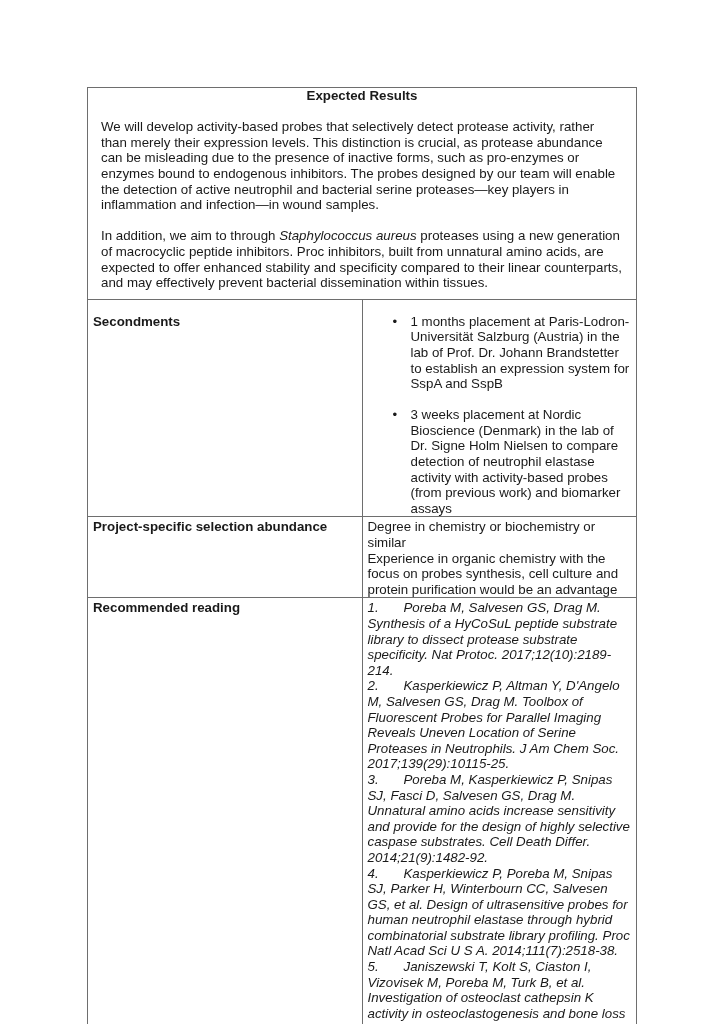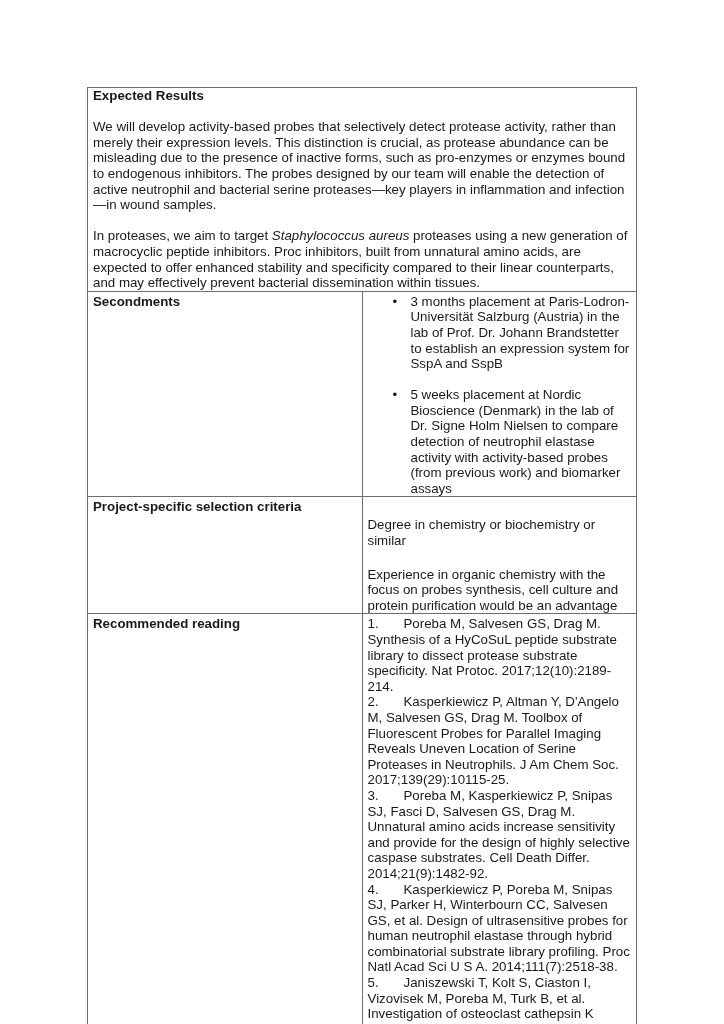--- a/index.html
+++ b/index.html
@@ -42,84 +42,85 @@
     td.label-cell {
       width: 129px;
       font-weight: bold;
     }
     td.content-cell {
       padding-left: 6px;
     }
     .row-expected .heading {
       font-weight: bold;
       margin-bottom: 15.6px;
+      text-align: center;
     }
-    .para { margin: 0; }
+    .para { margin: 8px; }
     .para + .para { margin-top: 15.6px; }
     .para i { font-style: italic; }
 
-    tr.row-secondments td { height: 141px; padding-top: 2px; }
+    tr.row-secondments td { height: 141px; padding-top: 14px; }
     tr.row-criteria td { height: 61px; padding-top: 2px; }
     tr.row-reading td { height: 416px; padding-top: 2px; }
 
     ul.bullets {
       list-style: none;
       margin: 0;
       padding: 0;
     }
     ul.bullets li {
       position: relative;
       padding-left: 43px;
     }
     ul.bullets li + li { margin-top: 15.6px; }
     ul.bullets li .bullet {
       position: absolute;
       left: 25px;
       top: 0;
     }
-    .criteria-line { display: block; margin-top: 18px; }
+    .criteria-line { display: block; }
 
-    .ref { display: block; }
+    .ref { display: block; font-style: italic; }
     .ref .num {
       display: inline-block;
       width: 36px;
     }
   </style>
 </head>
 <body>
 
 <div class="page">
   <table class="doc-table">
     <tbody>
         <tr class="row-expected">
       <td class="full" colspan="2">
         <div class="heading">Expected Results</div>
         <p class="para">We will develop activity-based probes that selectively detect protease activity, rather than merely their expression levels. This distinction is crucial, as protease abundance can be misleading due to the presence of inactive forms, such as pro-enzymes or enzymes bound to endogenous inhibitors. The probes designed by our team will enable the detection of active neutrophil and bacterial serine proteases—key players in inflammation and infection—in wound samples.</p>
-        <p class="para"><span>In proteases, we aim to target </span><i>Staphylococcus aureus</i><span> proteases using a new generation of macrocyclic peptide inhibitors. Proc inhibitors, built from unnatural amino acids, are expected to offer enhanced stability and specificity compared to their linear counterparts, and may effectively prevent bacterial dissemination within tissues.</span></p>
+        <p class="para"><span>In addition, we aim to through </span><i>Staphylococcus aureus</i><span> proteases using a new generation of macrocyclic peptide inhibitors. Proc inhibitors, built from unnatural amino acids, are expected to offer enhanced stability and specificity compared to their linear counterparts, and may effectively prevent bacterial dissemination within tissues.</span></p>
       </td>
     </tr>
 
     <tr class="row-secondments">
       <td class="label-cell">Secondments</td>
       <td class="content-cell">
         <ul class="bullets">
           <li>
             <span class="bullet">•</span>
-            <span>3 months placement at Paris-Lodron- Universität Salzburg (Austria) in the lab of Prof. Dr. Johann Brandstetter to establish an expression system for SspA and SspB</span>
+            <span>1 months placement at Paris-Lodron- Universität Salzburg (Austria) in the lab of Prof. Dr. Johann Brandstetter to establish an expression system for SspA and SspB</span>
           </li>
           <li>
             <span class="bullet">•</span>
-            <span>5 weeks placement at Nordic Bioscience (Denmark) in the lab of Dr. Signe Holm Nielsen to compare detection of neutrophil elastase activity with activity-based probes (from previous work) and biomarker assays</span>
+            <span>3 weeks placement at Nordic Bioscience (Denmark) in the lab of Dr. Signe Holm Nielsen to compare detection of neutrophil elastase activity with activity-based probes (from previous work) and biomarker assays</span>
           </li>
         </ul>
       </td>
     </tr>
 
     <tr class="row-criteria">
-      <td class="label-cell">Project-specific selection criteria</td>
+      <td class="label-cell">Project-specific selection abundance</td>
       <td class="content-cell">
         <span class="criteria-line">Degree in chemistry or biochemistry or similar</span>
         <span class="criteria-line">Experience in organic chemistry with the focus on probes synthesis, cell culture and protein purification would be an advantage</span>
       </td>
     </tr>
 
     <tr class="row-reading">
       <td class="label-cell">Recommended reading</td>
       <td class="content-cell">
         <span class="ref"><span class="num">1.</span><span>Poreba M, Salvesen GS, Drag M. Synthesis of a HyCoSuL peptide substrate library to dissect protease substrate specificity. Nat Protoc. 2017;12(10):2189-214.</span></span>

